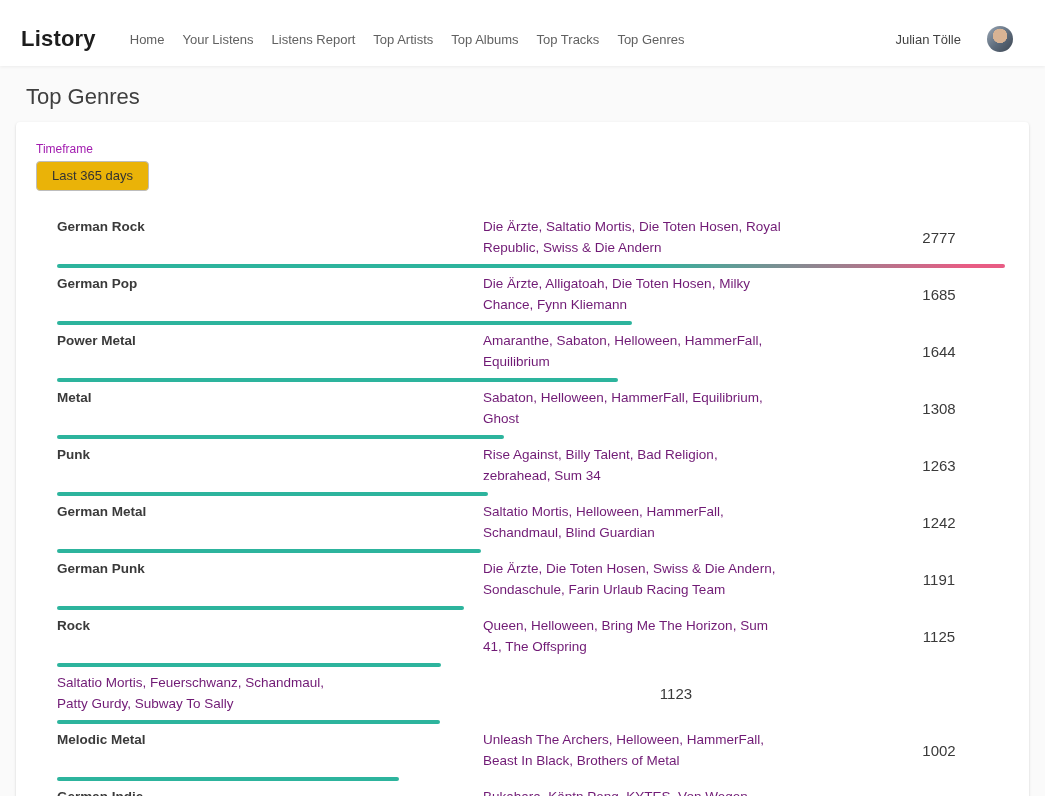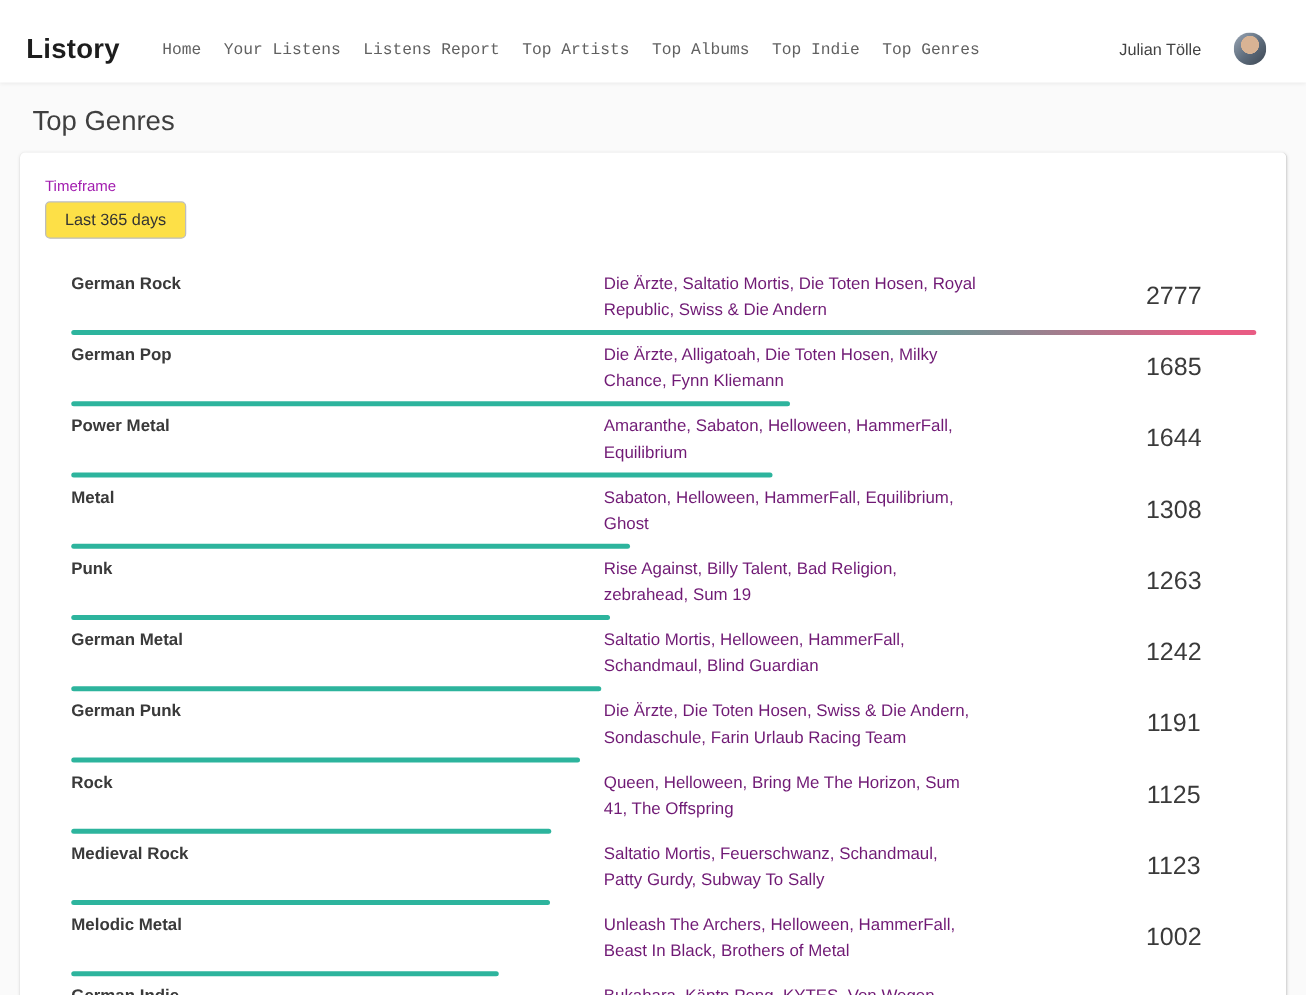--- a/index.html
+++ b/index.html
@@ -31,21 +31,20 @@
     text-decoration: none;
   }
   .nav-links { display: flex; align-items: center; margin-left: 16px; }
   .nav-link {
     font-size: 13px;
     color: #616161;
     margin-left: 18px;
     cursor: pointer;
     text-decoration: none;
     white-space: nowrap;
-    font-family: Liberation Mono, monospace;
   }
   .nav-right { display: flex; align-items: center; cursor: pointer; }
   .user-name { font-size: 13px; color: #424242; margin-right: 26px; }
   .avatar {
     width: 26px; height: 26px;
     border-radius: 50%;
     background:
       radial-gradient(circle at 50% 38%, #d8b394 0 34%, rgba(0,0,0,0) 36%),
       linear-gradient(135deg, #9aa7b6 0%, #5c6a7a 55%, #3d4752 100%);
     display: inline-block;
@@ -69,37 +68,37 @@
 
   .filter-label { font-size: 12px; color: #a21caf; margin-bottom: 5px; }
   .timeframe-select {
     display: inline-block;
     border: 1px solid #bdbdbd;
     border-radius: 4px;
     padding: 6px 15px 7px 15px;
     font-size: 13px;
     color: #333333;
     cursor: pointer;
-    background: #fde047;
+    background: #eab308;
   }
 
   
   .genres-list { margin: 20px 0 0 21px; }
   .genre-row {
     position: relative;
     display: grid;
     grid-template-columns: 426px 1fr 140px;
     align-items: start;
     padding: 5px 0 10px 0;
     min-height: 53px;
   }
   .cell { line-height: 21px; }
   .genre-name   { font-size: 13.5px; font-weight: 700; color: #3a3a3a; }
   .genre-artists{ font-size: 13.5px; color: #701a75; max-width: 300px; }
-  .genre-count  { font-size: 20px; color: #3a3a3a; text-align: center; align-self: center; }
+  .genre-count  { font-size: 15px; color: #3a3a3a; text-align: center; align-self: center; }
 
   .bar-track {
     position: absolute;
     left: 0; right: 4px; bottom: 0;
     height: 4px;
   }
   .bar-fill {
     height: 4px;
     border-radius: 2px;
     background-image: linear-gradient(90deg, var(--bar-teal) 0%, var(--bar-teal) 62%, var(--bar-pink) 96%);
@@ -111,21 +110,21 @@
 
 <header class="top-nav">
   <div class="nav-left">
     <a class="logo">Listory</a>
     <nav class="nav-links">
         <a class="nav-link">Home</a>
         <a class="nav-link">Your Listens</a>
         <a class="nav-link">Listens Report</a>
         <a class="nav-link">Top Artists</a>
         <a class="nav-link">Top Albums</a>
-        <a class="nav-link">Top Indie</a>
+        <a class="nav-link">Top Tracks</a>
         <a class="nav-link">Top Genres</a>
       </nav>
   </div>
   <div class="nav-right">
     <span class="user-name">Julian Tölle</span>
     <span class="avatar"></span>
   </div>
 </header>
 
 <main>
@@ -169,21 +168,21 @@
     <div class="cell genre-name">Metal</div>
     <div class="cell genre-artists">Sabaton, Helloween, HammerFall, Equilibrium, Ghost</div>
     <div class="cell genre-count">1308</div>
     <div class="bar-track">
       <div class="bar-fill" style="width: 47.1012%; background-size: 212.309% 100%;"></div>
     </div>
   </div>
 
   <div class="genre-row">
     <div class="cell genre-name">Punk</div>
-    <div class="cell genre-artists">Rise Against, Billy Talent, Bad Religion, zebrahead, Sum 19</div>
+    <div class="cell genre-artists">Rise Against, Billy Talent, Bad Religion, zebrahead, Sum 34</div>
     <div class="cell genre-count">1263</div>
     <div class="bar-track">
       <div class="bar-fill" style="width: 45.4807%; background-size: 219.873% 100%;"></div>
     </div>
   </div>
 
   <div class="genre-row">
     <div class="cell genre-name">German Metal</div>
     <div class="cell genre-artists">Saltatio Mortis, Helloween, HammerFall, Schandmaul, Blind Guardian</div>
     <div class="cell genre-count">1242</div>
@@ -204,21 +203,20 @@
   <div class="genre-row">
     <div class="cell genre-name">Rock</div>
     <div class="cell genre-artists">Queen, Helloween, Bring Me The Horizon, Sum 41, The Offspring</div>
     <div class="cell genre-count">1125</div>
     <div class="bar-track">
       <div class="bar-fill" style="width: 40.5113%; background-size: 246.844% 100%;"></div>
     </div>
   </div>
 
   <div class="genre-row">
-    <div class="cell genre-name">Medieval Rock</div>
     <div class="cell genre-artists">Saltatio Mortis, Feuerschwanz, Schandmaul, Patty Gurdy, Subway To Sally</div>
     <div class="cell genre-count">1123</div>
     <div class="bar-track">
       <div class="bar-fill" style="width: 40.4393%; background-size: 247.284% 100%;"></div>
     </div>
   </div>
 
   <div class="genre-row">
     <div class="cell genre-name">Melodic Metal</div>
     <div class="cell genre-artists">Unleash The Archers, Helloween, HammerFall, Beast In Black, Brothers of Metal</div>

